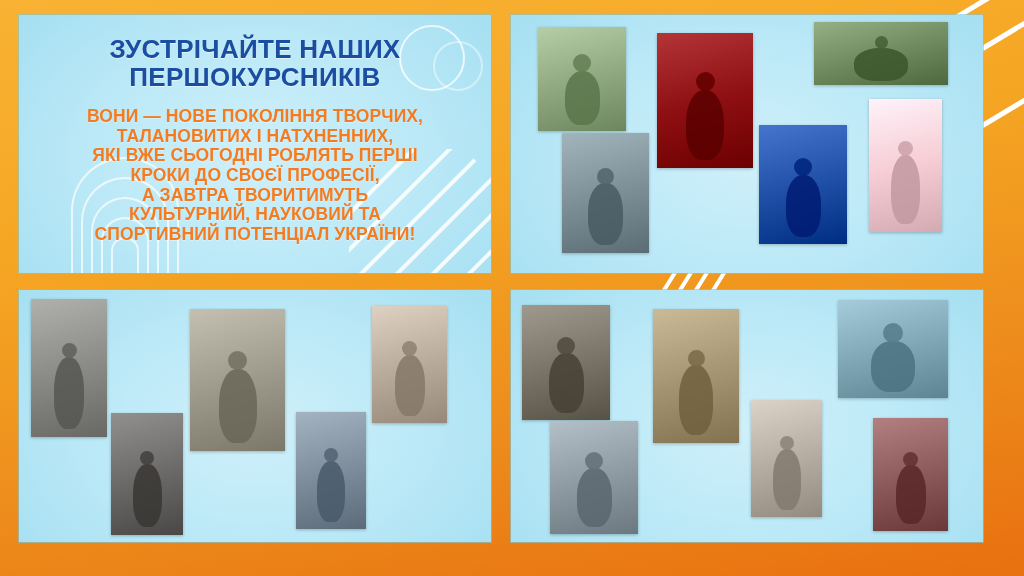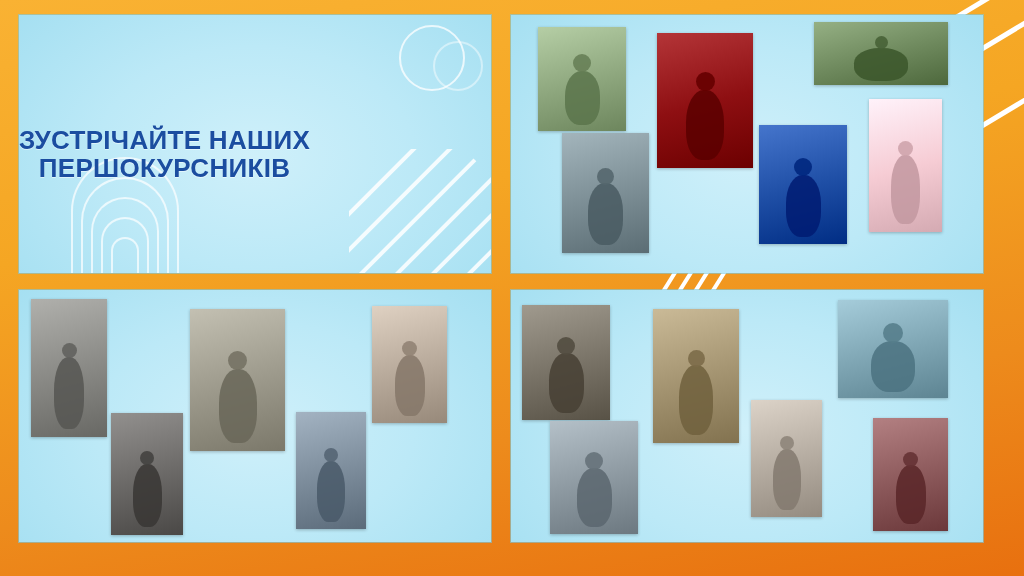--- a/index.html
+++ b/index.html
@@ -74,21 +74,21 @@
   .a5{width:24px;height:44px;}
   .deco-stripes{
     position:absolute;right:-18px;bottom:-26px;width:160px;height:150px;overflow:hidden;
   }
   .deco-stripes i{
     position:absolute;display:block;background:rgba(255,255,255,.85);
     height:4px;width:210px;transform-origin:0 0;transform:rotate(-45deg);
   }
 
   
-  .copy{position:absolute;inset:0;display:flex;flex-direction:row;align-items:center;
+  .copy{position:absolute;inset:0;display:flex;flex-direction:column;align-items:center;
         justify-content:flex-start;padding-top:20px;box-sizing:border-box;}
   .headline{
     color:#1B4DA0;font-weight:bold;font-size:26px;line-height:1.08;
     text-align:center;letter-spacing:.3px;white-space:pre-line;
     text-shadow:0 1px 0 rgba(255,255,255,.5);
     z-index:3;position:relative;
   }
   .subcopy{
     margin-top:16px;color:#F47B20;font-weight:bold;font-size:17.5px;
     line-height:1.12;text-align:center;white-space:pre-line;letter-spacing:.1px;
@@ -140,20 +140,27 @@
       <i style="left:-6px;top:176px;"></i>
       <i style="left:12px;top:194px;"></i>
       <i style="left:30px;top:212px;"></i>
       <i style="left:48px;top:230px;"></i>
       <i style="left:66px;top:248px;"></i>
     </div>
 
     <div class="copy">
       <div class="headline">ЗУСТРІЧАЙТЕ НАШИХ
 ПЕРШОКУРСНИКІВ</div>
+      <div class="subcopy">ВОНИ — НОВЕ ПОКОЛІННЯ ТВОРЧИХ,
+ТАЛАНОВИТИХ І НАТХНЕННИХ,
+ЯКІ ВЖЕ СЬОГОДНІ РОБЛЯТЬ ПЕРШІ
+КРОКИ ДО СВОЄЇ ПРОФЕСІЇ,
+А ЗАВТРА ТВОРИТИМУТЬ
+КУЛЬТУРНИЙ, НАУКОВИЙ ТА
+СПОРТИВНИЙ ПОТЕНЦІАЛ УКРАЇНИ!</div>
     </div>
   </div>
 
   <div class="panel p-tr" id="collage_top_right">
       <div class="photo" title="Дівчина біля перил у парку" style="left: 27px; top: 12px; width: 88px; height: 104px; background: linear-gradient(165deg, rgb(181, 206, 165) 0%, rgb(143, 168, 127) 52%, rgb(109, 134, 93) 100%);">
         <div class="ph-inner">
           <div class="fig" style="width: 35px; height: 54px; left: 27px; top: 44px; background: rgb(91, 116, 75); opacity: 0.85;"></div>
           <div class="head" style="width: 18px; height: 18px; left: 35px; top: 27px; background: rgb(103, 128, 87); opacity: 0.9;"></div>
         </div>
       </div>

